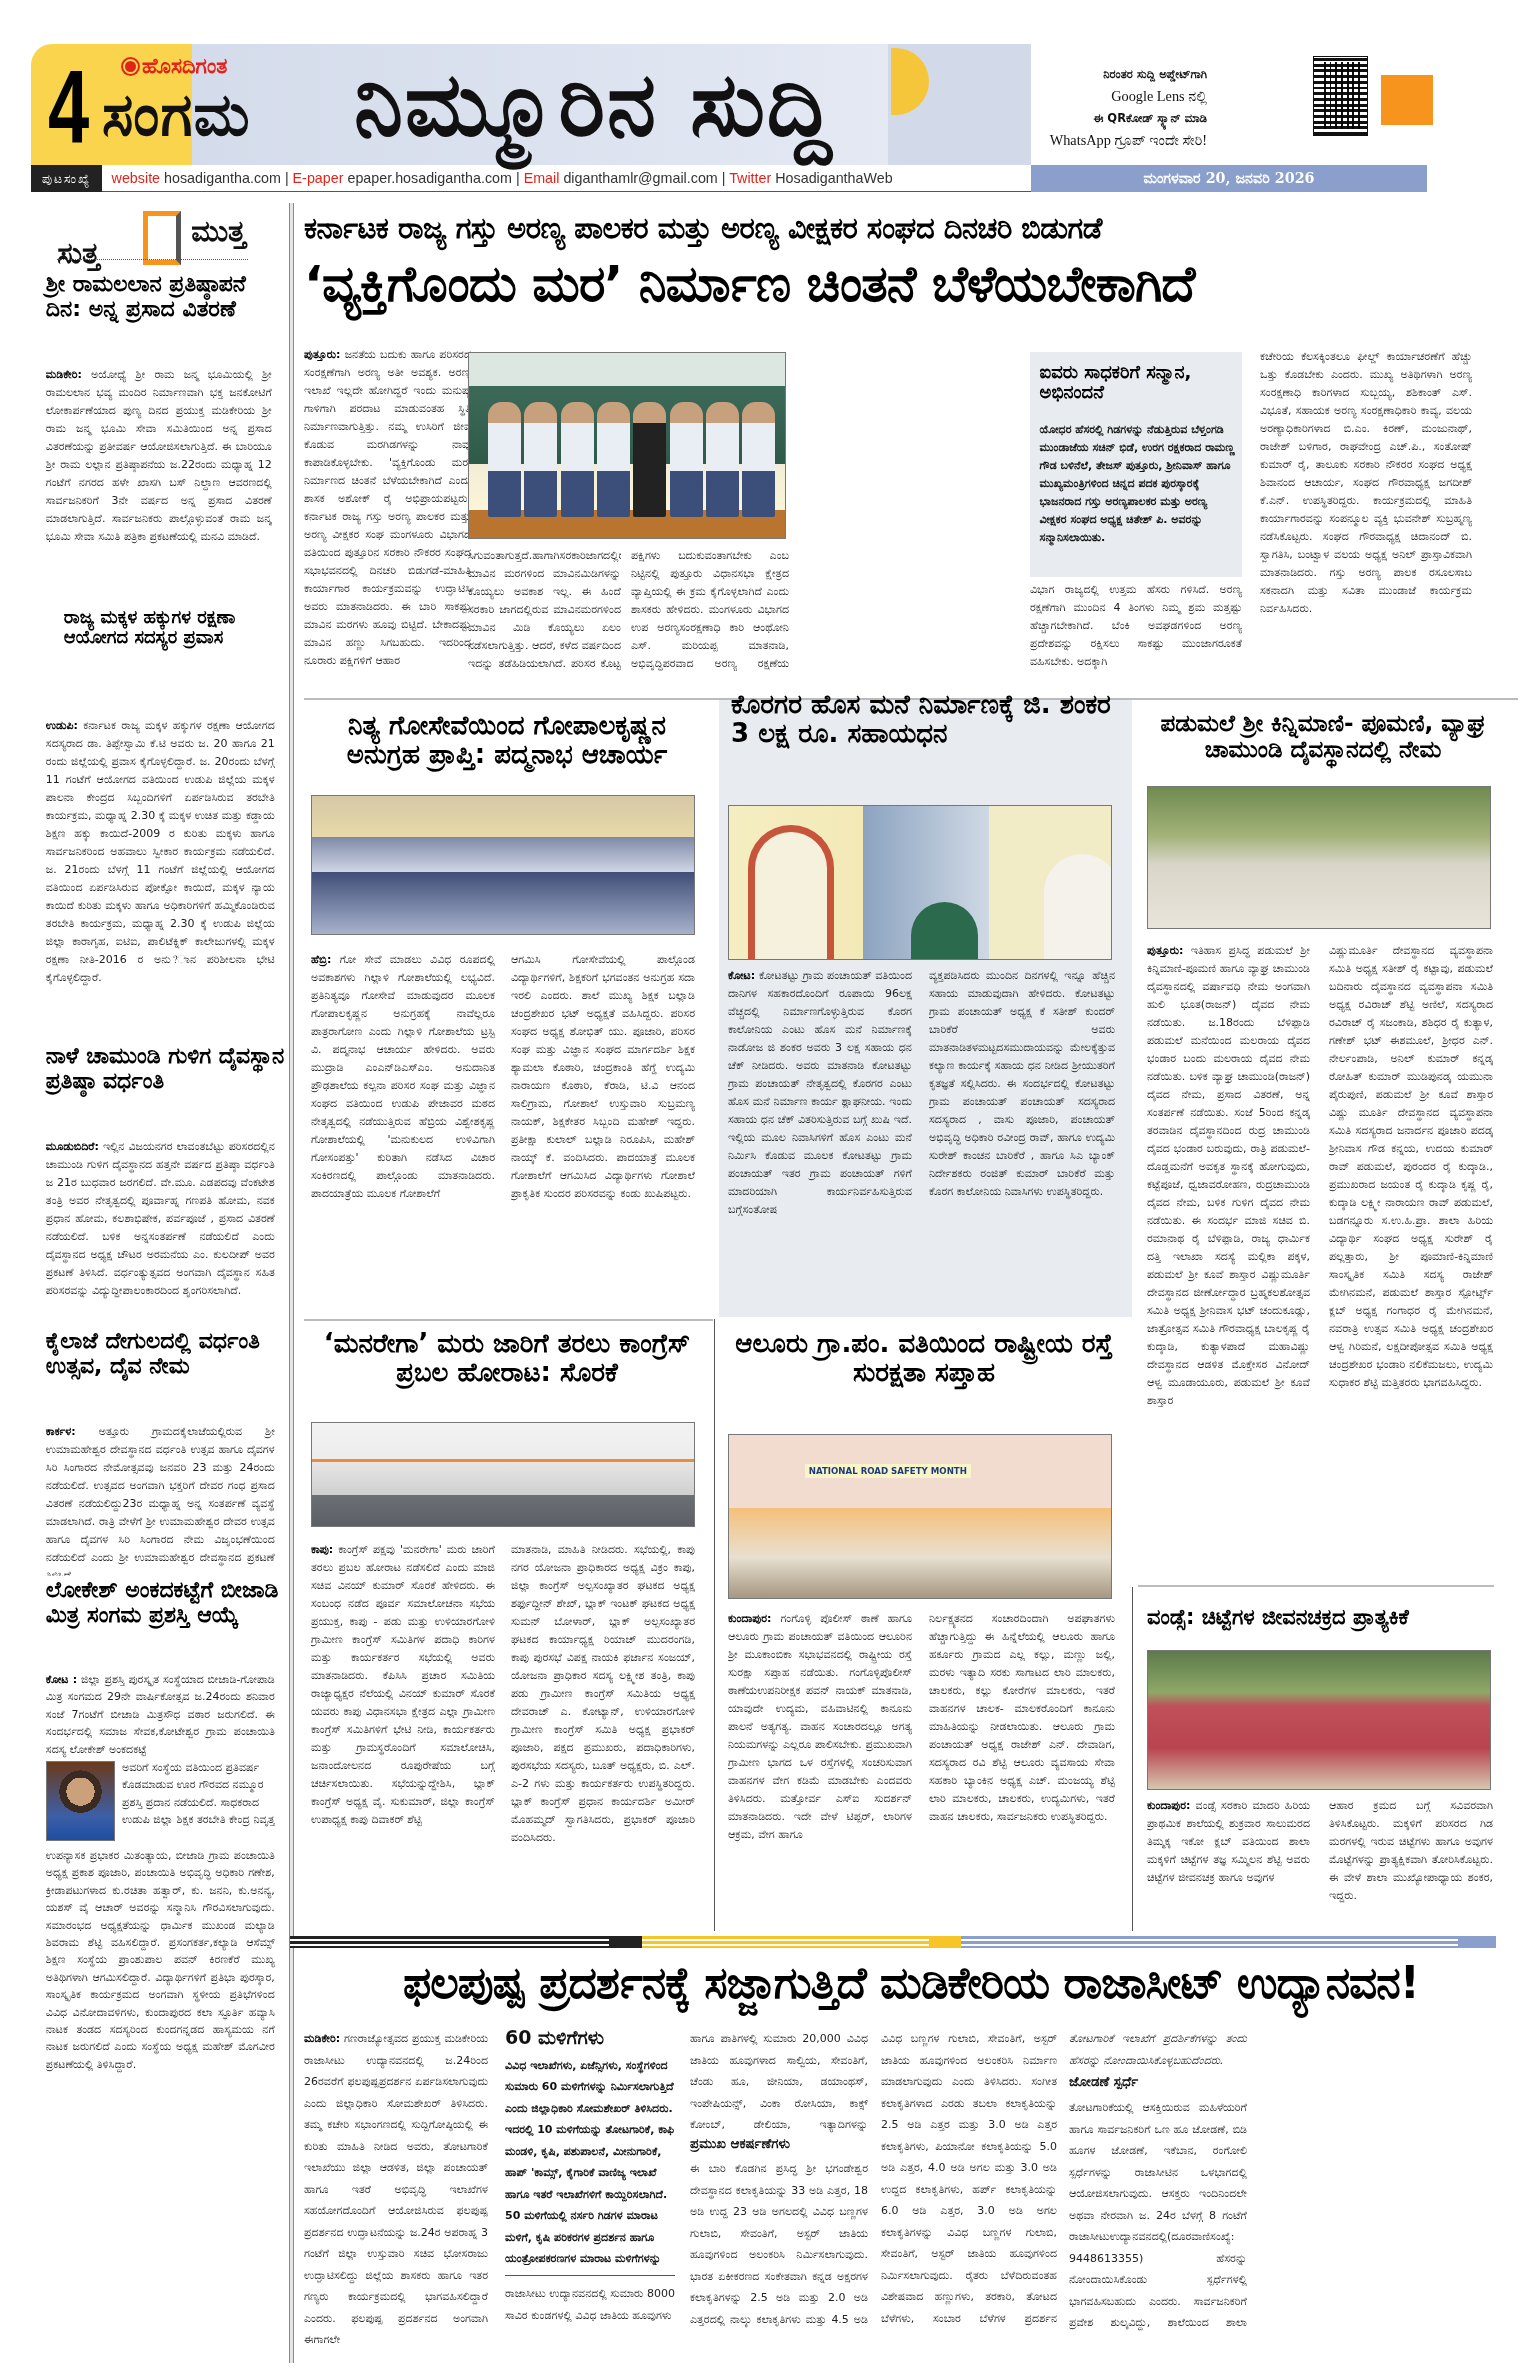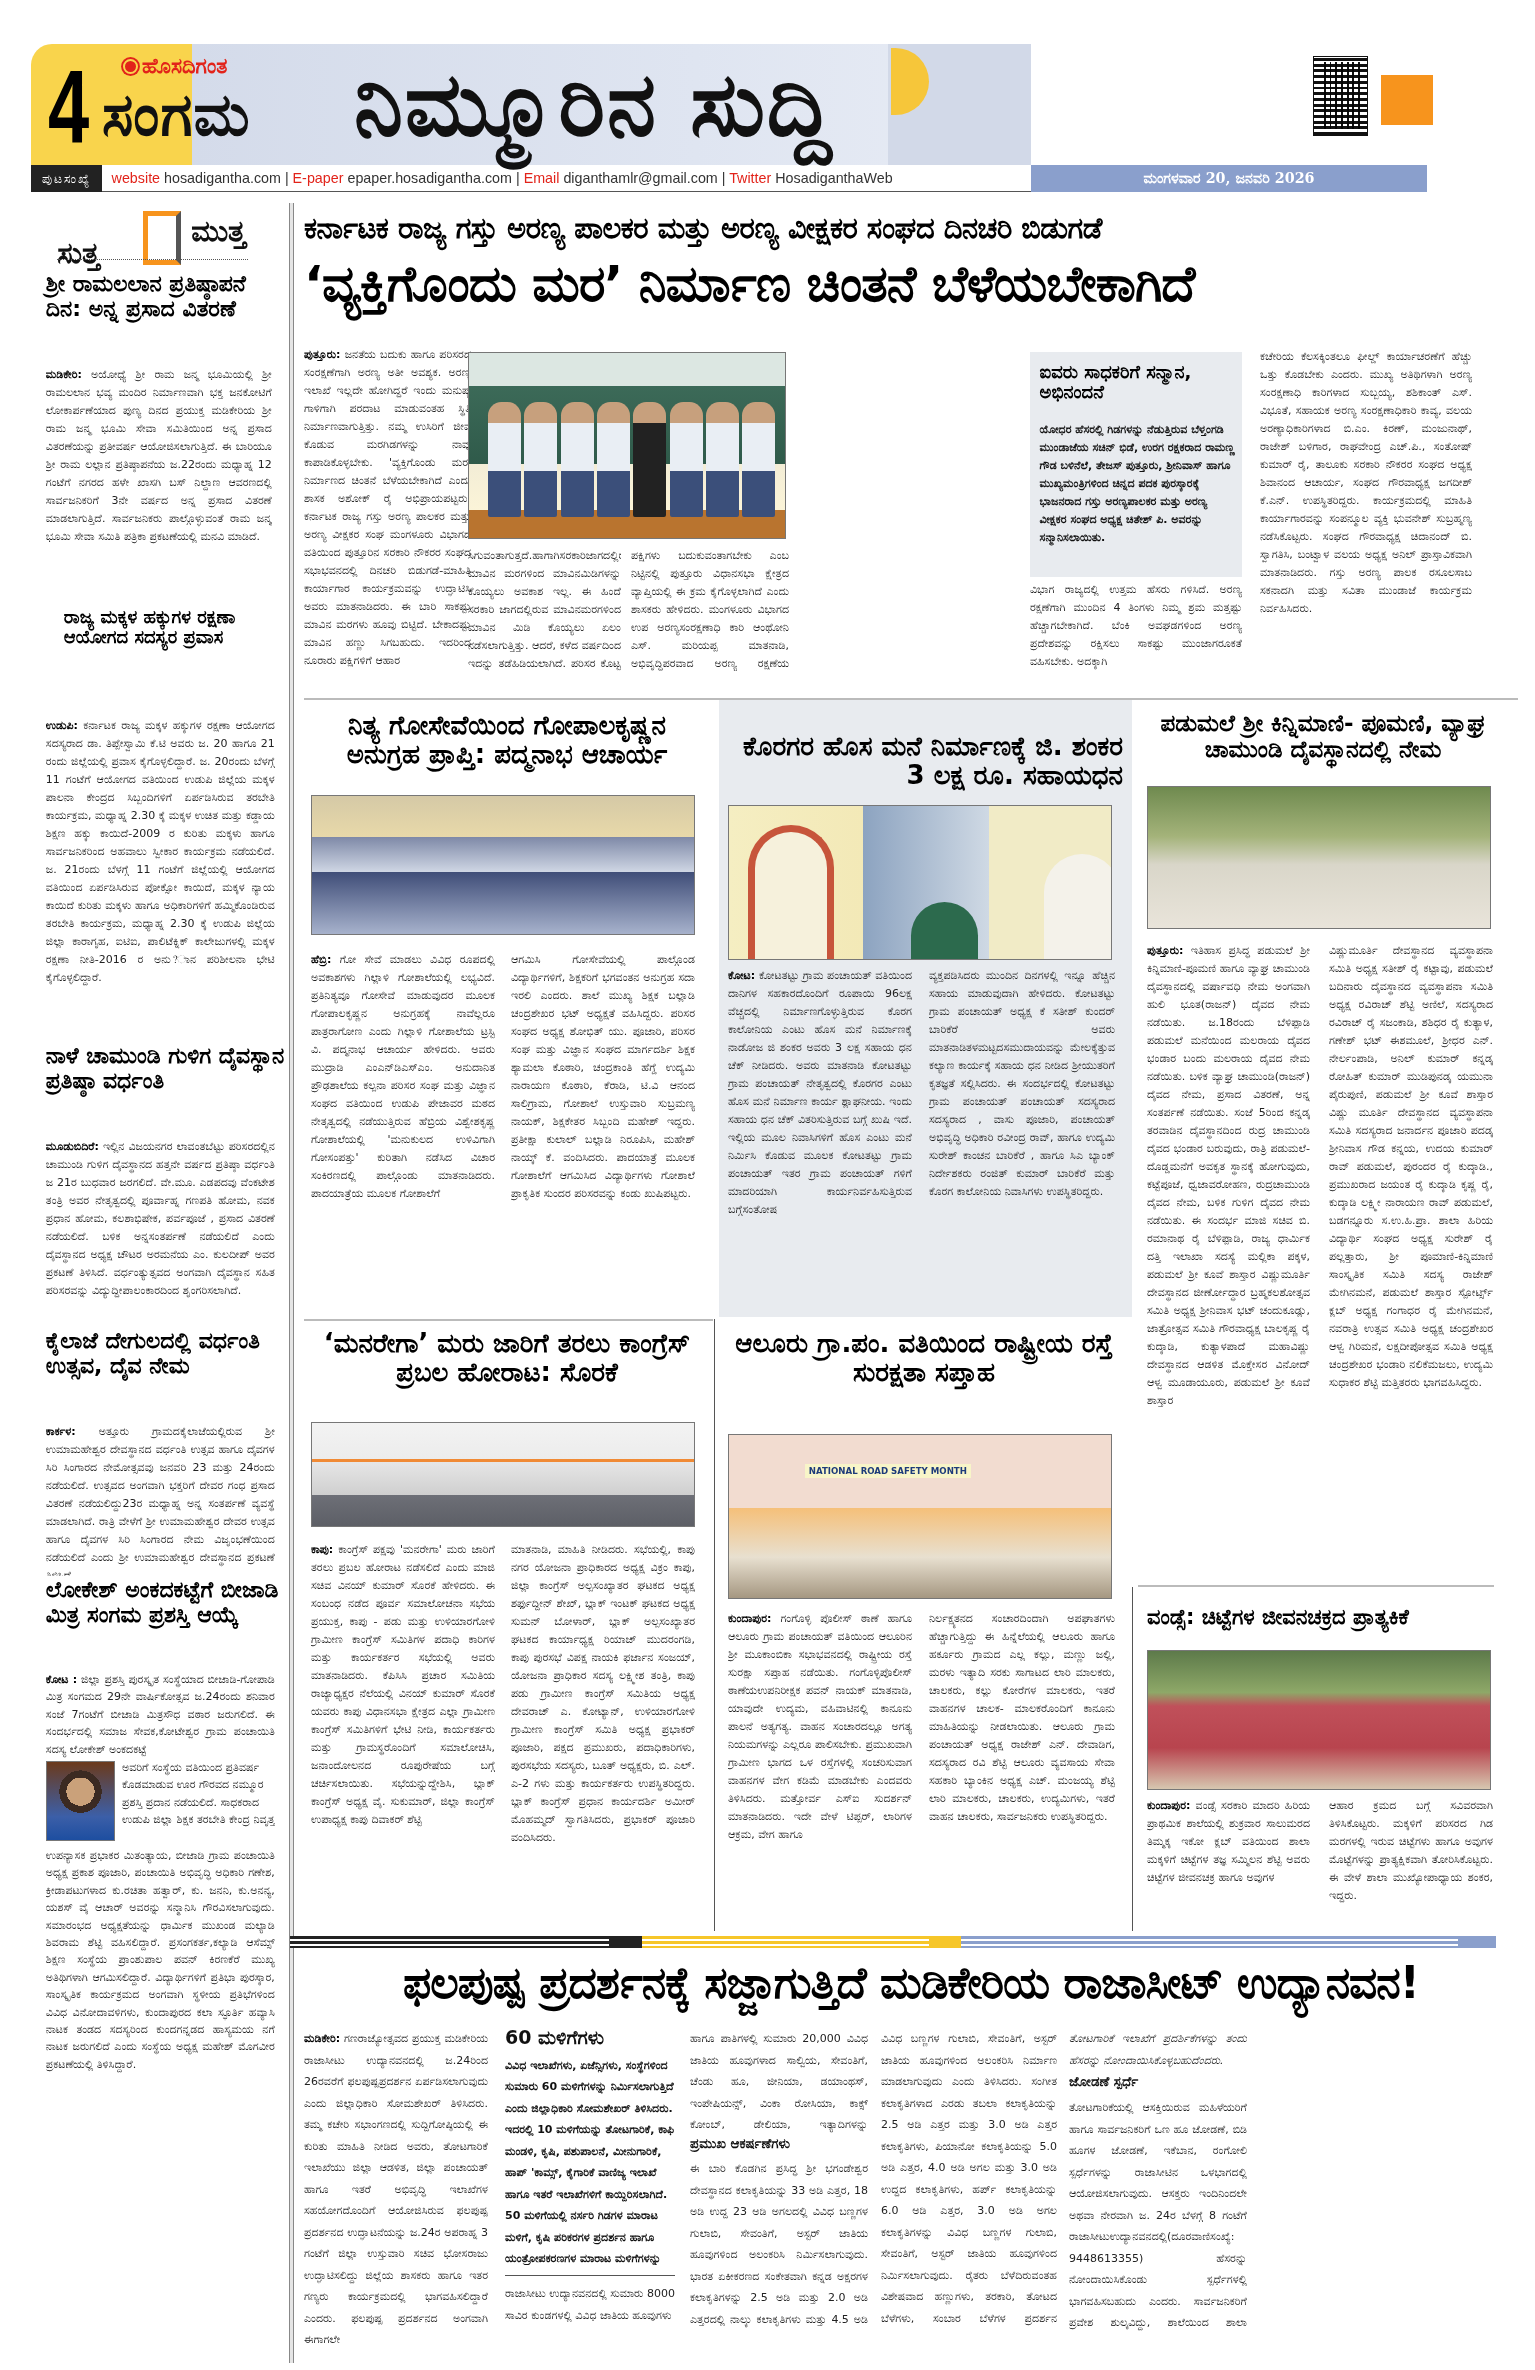--- a/index.html
+++ b/index.html
@@ -60,20 +60,26 @@
 <body>
 
 <div class="masthead">
   <div class="mh-yellow"></div>
   <div class="mh-blue"></div>
   <div class="mh-page-num">4</div>
   <div class="mh-logo-small"><span class="dot"></span><span>ಹೊಸದಿಗಂತ</span></div>
   <div class="mh-sangama">ಸಂಗಮ</div>
   <div class="mh-sun"></div>
   <div class="mh-title">ನಿಮ್ಮೂರಿನ ಸುದ್ದಿ</div>
+  <div class="mh-promo">
+    <div>ನಿರಂತರ ಸುದ್ದಿ ಅಪ್ಡೇಟ್‌ಗಾಗಿ</div>
+    <div class="serif">Google Lens ನಲ್ಲಿ</div>
+    <div>ಈ QRಕೋಡ್ ಸ್ಕ್ಯಾನ್ ಮಾಡಿ</div>
+    <div class="serif">WhatsApp ಗ್ರೂಪ್ ಇಂದೇ ಸೇರಿ!</div>
+  </div>
   <div class="mh-qr"></div>
   <div class="mh-orange"></div>
 </div>
 
 <div class="info-bar">
   <div class="ib-label">ಪುಟಸಂಖ್ಯೆ</div>
   <div class="ib-links">
     <span class="red">website</span>
     <span>hosadigantha.com</span> |
     <span class="red">E-paper</span>
@@ -182,21 +188,21 @@
     <span class="dateline">ಹೆಬ್ರಿ:</span>
     <span>ಗೋ ಸೇವೆ ಮಾಡಲು ವಿವಿಧ ರೂಪದಲ್ಲಿ ಅವಕಾಶಗಳು ಗಿಲ್ಲಾಳಿ ಗೋಶಾಲೆಯಲ್ಲಿ ಲಭ್ಯವಿದೆ. ಪ್ರತಿನಿತ್ಯವೂ ಗೋಸೇವೆ ಮಾಡುವುದರ ಮೂಲಕ ಗೋಪಾಲಕೃಷ್ಣನ ಅನುಗ್ರಹಕ್ಕೆ ನಾವೆಲ್ಲರೂ ಪಾತ್ರರಾಗೋಣ ಎಂದು ಗಿಲ್ಲಾಳಿ ಗೋಶಾಲೆಯ ಟ್ರಸ್ಟಿ ವಿ. ಪದ್ಮನಾಭ ಆಚಾರ್ಯ ಹೇಳಿದರು. ಅವರು ಮುದ್ರಾಡಿ ಎಂಎನ್‌ಡಿಎಸ್‌ಎಂ. ಅನುದಾನಿತ ಪ್ರೌಢಶಾಲೆಯ ಕಲ್ಪನಾ ಪರಿಸರ ಸಂಘ ಮತ್ತು ವಿಜ್ಞಾನ ಸಂಘದ ವತಿಯಿಂದ ಉಡುಪಿ ಪೇಜಾವರ ಮಠದ ನೇತೃತ್ವದಲ್ಲಿ ನಡೆಯುತ್ತಿರುವ ಹೆಬ್ರಿಯ ವಿಶ್ವೇಶಕೃಷ್ಣ ಗೋಶಾಲೆಯಲ್ಲಿ 'ಮನುಕುಲದ ಉಳಿವಿಗಾಗಿ ಗೋಸಂಪತ್ತು' ಕುರಿತಾಗಿ ನಡೆಸಿದ ವಿಚಾರ ಸಂಕಿರಣದಲ್ಲಿ ಪಾಲ್ಗೊಂಡು ಮಾತನಾಡಿದರು. ಪಾದಯಾತ್ರೆಯ ಮೂಲಕ ಗೋಶಾಲೆಗೆ</span>
   </div>
   <div class="body-text" style="left:511px;top:951px;width:184px;height:315px;overflow:hidden;">
     <span>ಆಗಮಿಸಿ ಗೋಸೇವೆಯಲ್ಲಿ ಪಾಲ್ಗೊಂಡ ವಿದ್ಯಾರ್ಥಿಗಳಿಗೆ, ಶಿಕ್ಷಕರಿಗೆ ಭಗವಂತನ ಅನುಗ್ರಹ ಸದಾ ಇರಲಿ ಎಂದರು. ಶಾಲೆ ಮುಖ್ಯ ಶಿಕ್ಷಕ ಬಲ್ಲಾಡಿ ಚಂದ್ರಶೇಖರ ಭಟ್ ಅಧ್ಯಕ್ಷತೆ ವಹಿಸಿದ್ದರು. ಪರಿಸರ ಸಂಘದ ಅಧ್ಯಕ್ಷ ಶೋಭಿತ್ ಯು. ಪೂಜಾರಿ, ಪರಿಸರ ಸಂಘ ಮತ್ತು ವಿಜ್ಞಾನ ಸಂಘದ ಮಾರ್ಗದರ್ಶಿ ಶಿಕ್ಷಕ ಶ್ಯಾಮಲಾ ಕೊಠಾರಿ, ಚಂದ್ರಕಾಂತಿ ಹೆಗ್ಡೆ ಉದ್ಯಮಿ ನಾರಾಯಣ ಕೊಠಾರಿ, ಕೆರಾಡಿ, ಟಿ.ವಿ ಆನಂದ ಸಾಲಿಗ್ರಾಮ, ಗೋಶಾಲೆ ಉಸ್ತುವಾರಿ ಸುಬ್ರಮಣ್ಯ ನಾಯಕ್, ಶಿಕ್ಷಕೇತರ ಸಿಬ್ಬಂದಿ ಮಹೇಶ್ ಇದ್ದರು. ಪ್ರತೀಕ್ಷಾ ಕುಲಾಲ್ ಬಲ್ಲಾಡಿ ನಿರೂಪಿಸಿ, ಮಹೇಶ್ ನಾಯ್ಕ್ ಕೆ. ವಂದಿಸಿದರು. ಪಾದಯಾತ್ರೆ ಮೂಲಕ ಗೋಶಾಲೆಗೆ ಆಗಮಿಸಿದ ವಿದ್ಯಾರ್ಥಿಗಳು ಗೋಶಾಲೆ ಪ್ರಾಕೃತಿಕ ಸುಂದರ ಪರಿಸರವನ್ನು ಕಂಡು ಖುಷಿಪಟ್ಟರು.</span>
   </div>
 </div>
 
 <div class="shaded" style="left:719px;top:700px;width:413px;height:333px;"></div>
 <div class="shaded" style="left:719px;top:1032px;width:413px;height:285px;"></div>
-<div class="headline" style="left:731px;top:732px;width:392px;font-size:26px;text-align:right;">ಕೊರಗರ ಹೊಸ ಮನೆ ನಿರ್ಮಾಣಕ್ಕೆ ಜಿ. ಶಂಕರ 3 ಲಕ್ಷ ರೂ. ಸಹಾಯಧನ</div>
+<div class="headline" style="left:731px;top:690px;width:392px;font-size:26px;text-align:left;">ಕೊರಗರ ಹೊಸ ಮನೆ ನಿರ್ಮಾಣಕ್ಕೆ ಜಿ. ಶಂಕರ 3 ಲಕ್ಷ ರೂ. ಸಹಾಯಧನ</div>
 <div class="photo ph-house" style="left:728px;top:805px;width:384px;height:155px;">
   <div class="fig" style="left:19px;width:86px;height:134px;background:#f6f1dc;border:7.6px solid #c7553b;border-bottom:none;"></div>
   <div class="fig" style="left:182px;width:67px;height:57px;background:#2c6a4d;"></div>
   <div class="fig" style="left:315px;width:76px;height:105px;background:#f4f2ea;"></div>
 </div>
 <div class="body-text" style="left:728px;top:967px;width:184px;height:339px;overflow:hidden;">
   <span class="dateline">ಕೋಟ:</span>
   <span>ಕೋಟತಟ್ಟು ಗ್ರಾಮ ಪಂಚಾಯತ್ ವತಿಯಿಂದ ದಾನಿಗಳ ಸಹಕಾರದೊಂದಿಗೆ ರೂಪಾಯಿ 96ಲಕ್ಷ ವೆಚ್ಚದಲ್ಲಿ ನಿರ್ಮಾಣಗೊಳ್ಳುತ್ತಿರುವ ಕೊರಗ ಕಾಲೋನಿಯ ಎಂಟು ಹೊಸ ಮನೆ ನಿರ್ಮಾಣಕ್ಕೆ ನಾಡೋಜ ಜಿ ಶಂಕರ ಅವರು 3 ಲಕ್ಷ ಸಹಾಯ ಧನ ಚೆಕ್ ನೀಡಿದರು. ಅವರು ಮಾತನಾಡಿ ಕೋಟತಟ್ಟು ಗ್ರಾಮ ಪಂಚಾಯತ್ ನೇತೃತ್ವದಲ್ಲಿ ಕೊರಗರ ಎಂಟು ಹೊಸ ಮನೆ ನಿರ್ಮಾಣ ಕಾರ್ಯ ಶ್ಲಾಘನೀಯ. ಇಂದು ಸಹಾಯ ಧನ ಚೆಕ್ ವಿತರಿಸುತ್ತಿರುವ ಬಗ್ಗೆ ಖುಷಿ ಇದೆ. ಇಲ್ಲಿಯ ಮೂಲ ನಿವಾಸಿಗಳಿಗೆ ಹೊಸ ಎಂಟು ಮನೆ ನಿರ್ಮಿಸಿ ಕೊಡುವ ಮೂಲಕ ಕೋಟತಟ್ಟು ಗ್ರಾಮ ಪಂಚಾಯತ್ ಇತರ ಗ್ರಾಮ ಪಂಚಾಯತ್ ಗಳಿಗೆ ಮಾದರಿಯಾಗಿ ಕಾರ್ಯನಿರ್ವಹಿಸುತ್ತಿರುವ ಬಗ್ಗೆಸಂತೋಷ</span>
 </div>
 <div class="body-text" style="left:929px;top:967px;width:186px;height:339px;overflow:hidden;">

